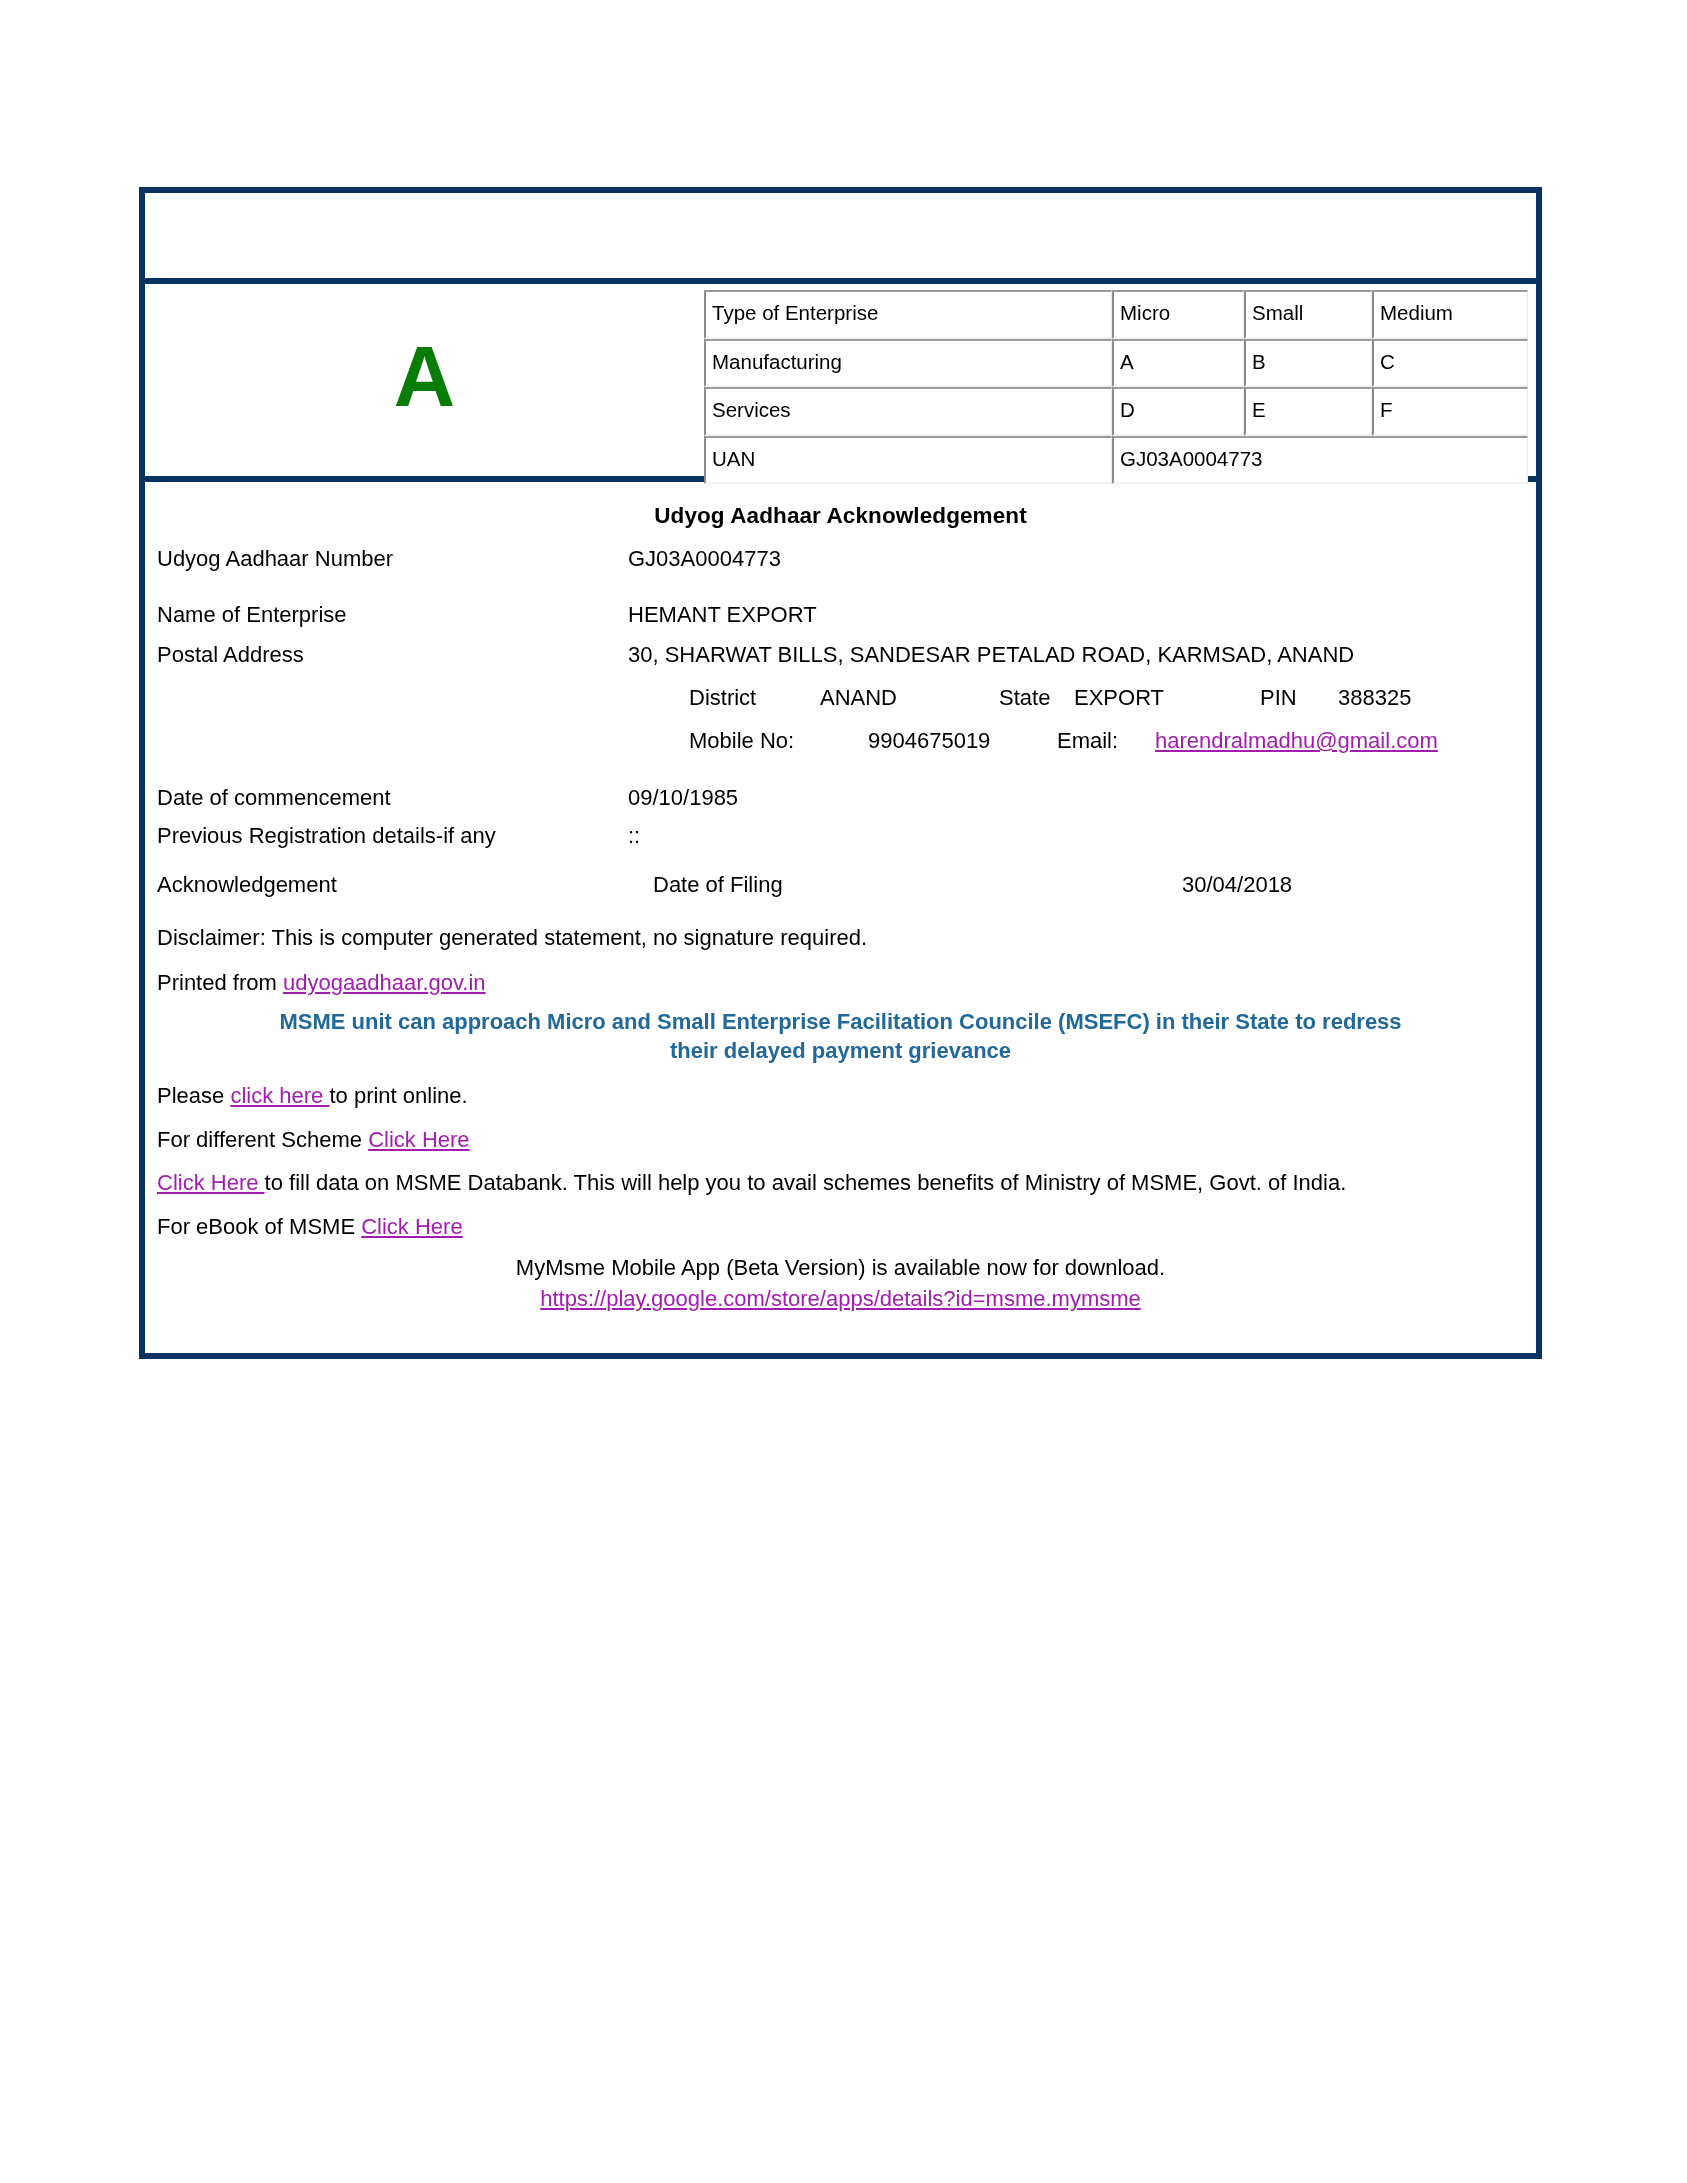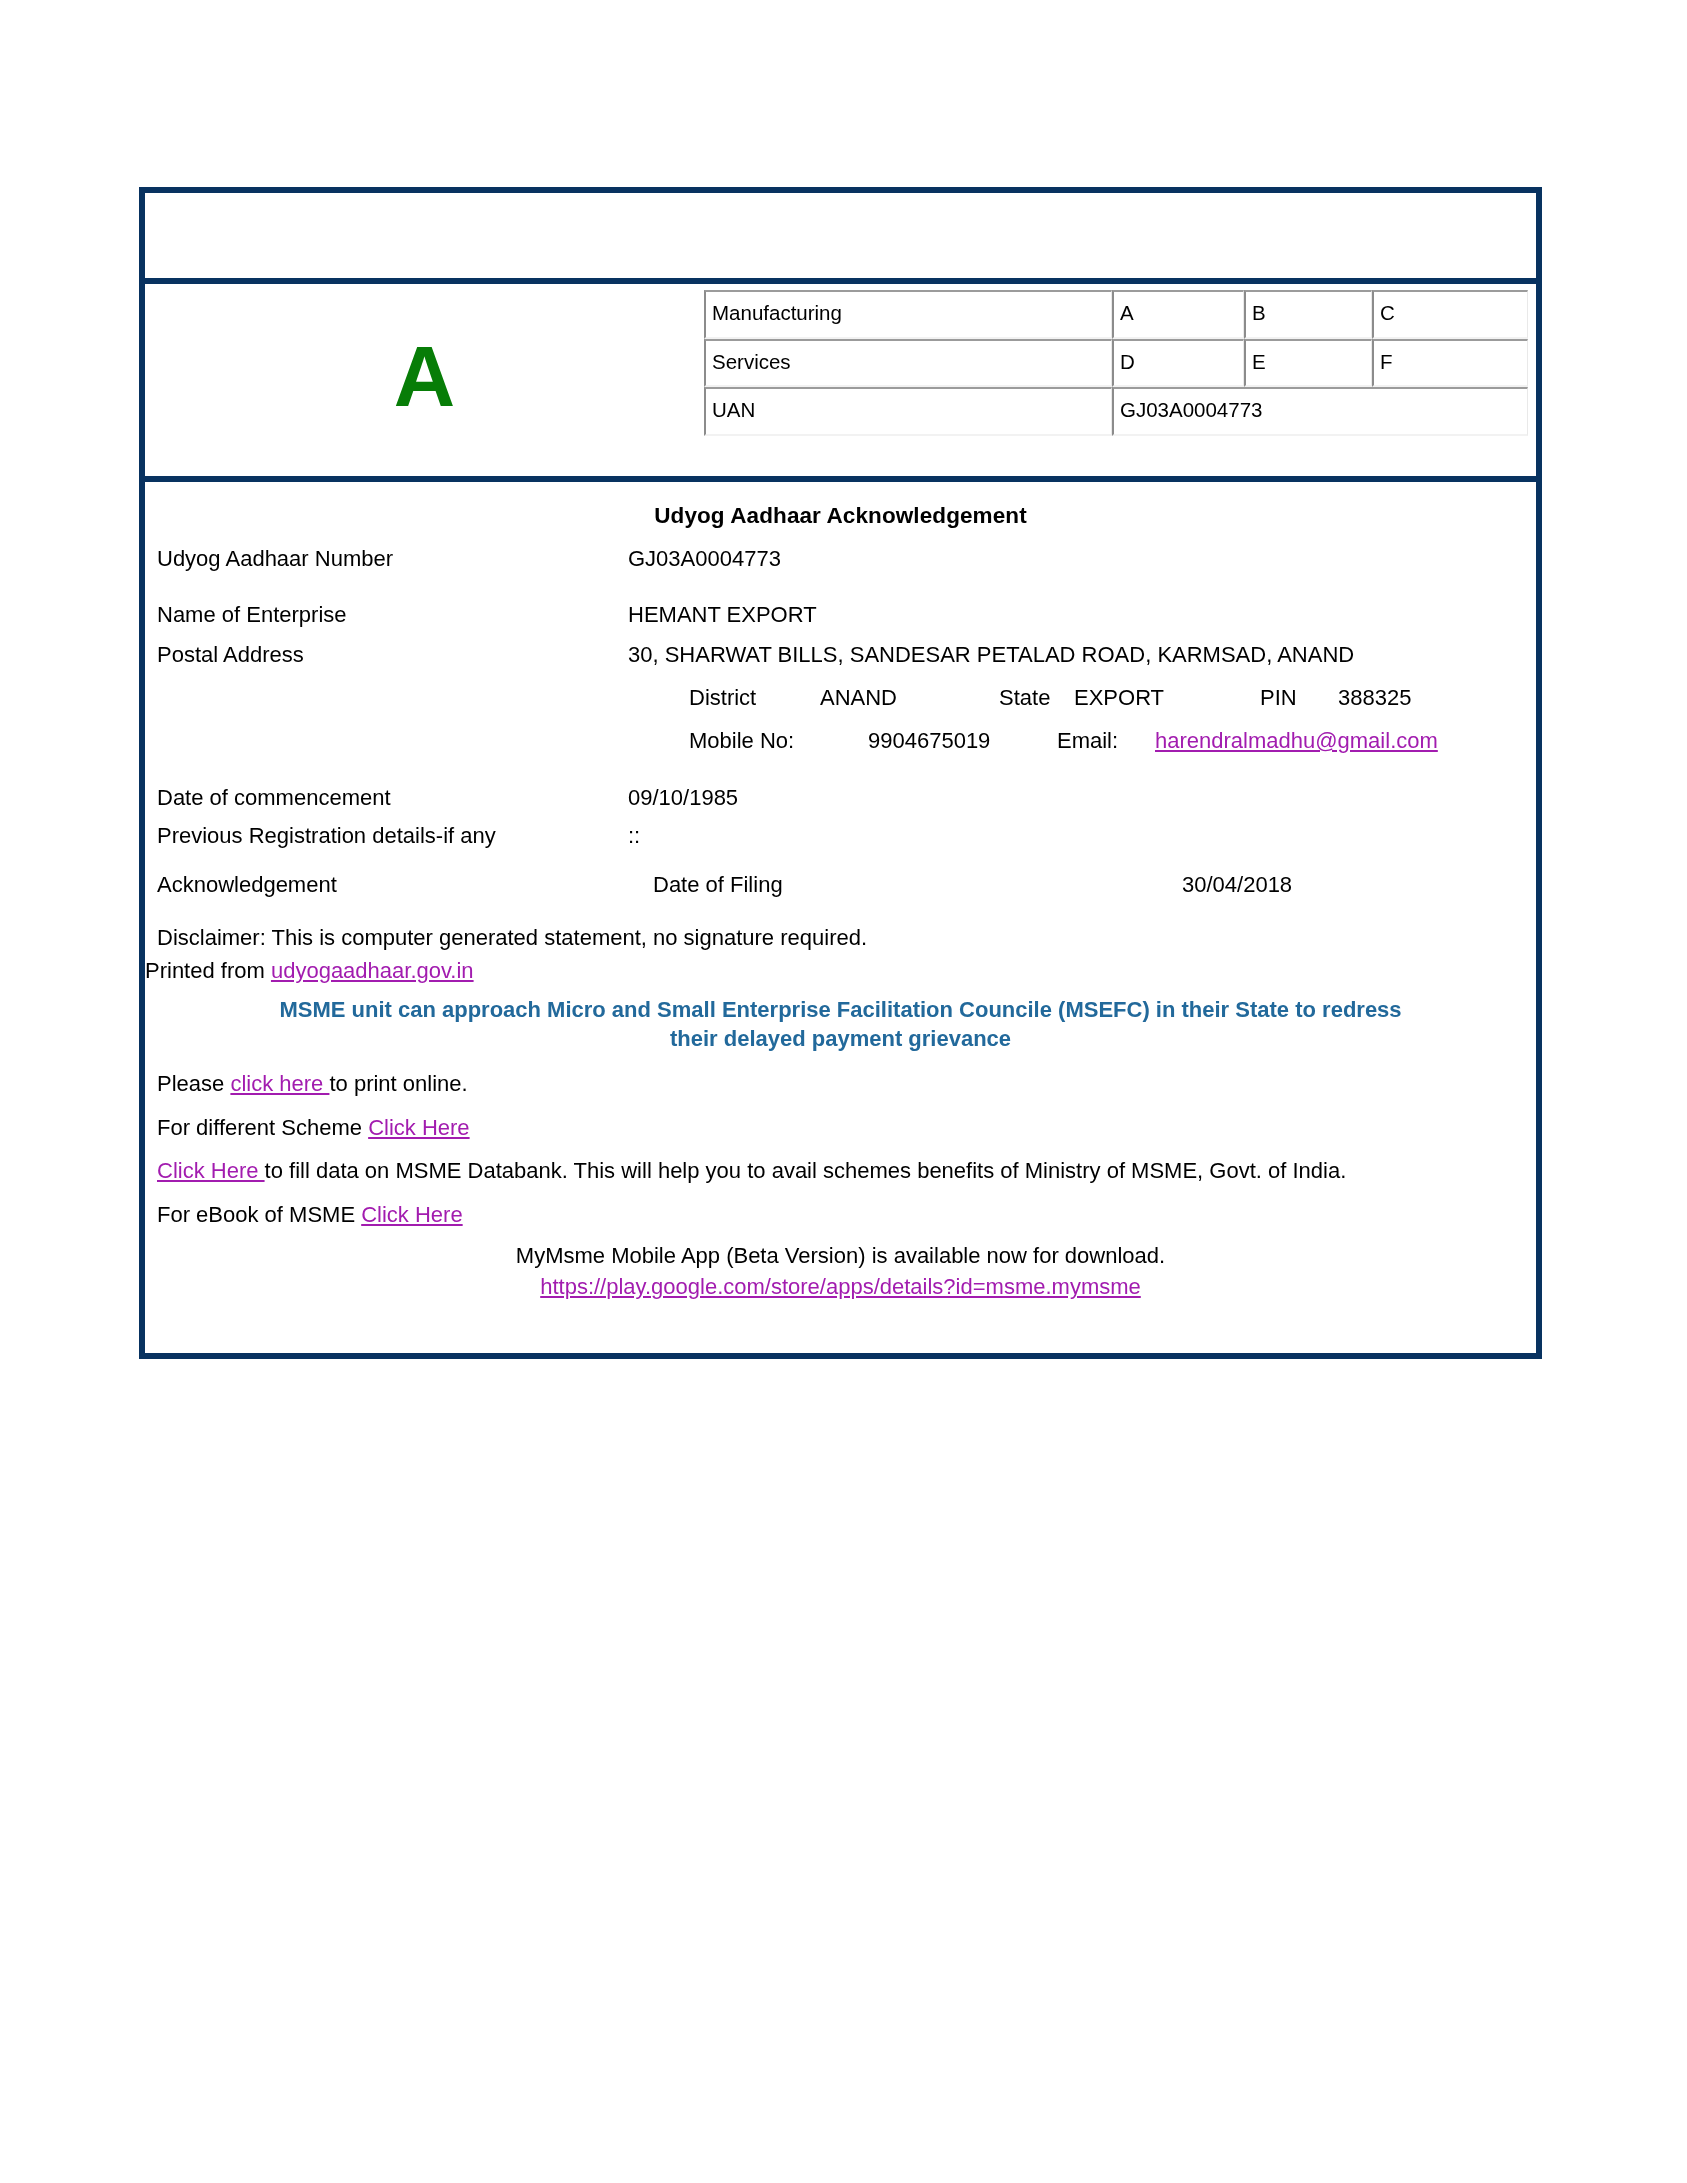--- a/index.html
+++ b/index.html
@@ -166,23 +166,23 @@
   .ack-k2 { width: 529px; flex: 0 0 529px; }
 
   .disclaimer {
     font-size: 22px;
     padding-left: 12px;
     margin-top: 24px;
     line-height: 1.34;
   }
   .printed-from {
     font-size: 22px;
-    padding-left: 0;
+    padding-left: 12px;
     line-height: 1.34;
-    margin-top: 3px;
+    margin-top: 15px;
   }
 
   .msefc {
     text-align: center;
     color: #22699B;
     font-weight: 700;
     font-size: 22px;
     line-height: 1.36;
     margin-top: 9.3px;
     padding: 0 4px;
@@ -226,20 +226,26 @@
 
       <div class="class-cell">
         <table class="class-table">
           <colgroup>
             <col class="col-type">
               <col class="col-micro">
               <col class="col-small">
               <col class="col-med">
           </colgroup>
           <tbody>
+            <tr>
+              <td>Type of Enterprise</td>
+              <td>Micro</td>
+              <td>Small</td>
+              <td>Medium</td>
+            </tr>
             <tr>
               <td>Manufacturing</td>
               <td>A</td>
               <td>B</td>
               <td>C</td>
             </tr>
             <tr>
               <td>Services</td>
               <td>D</td>
               <td>E</td>

